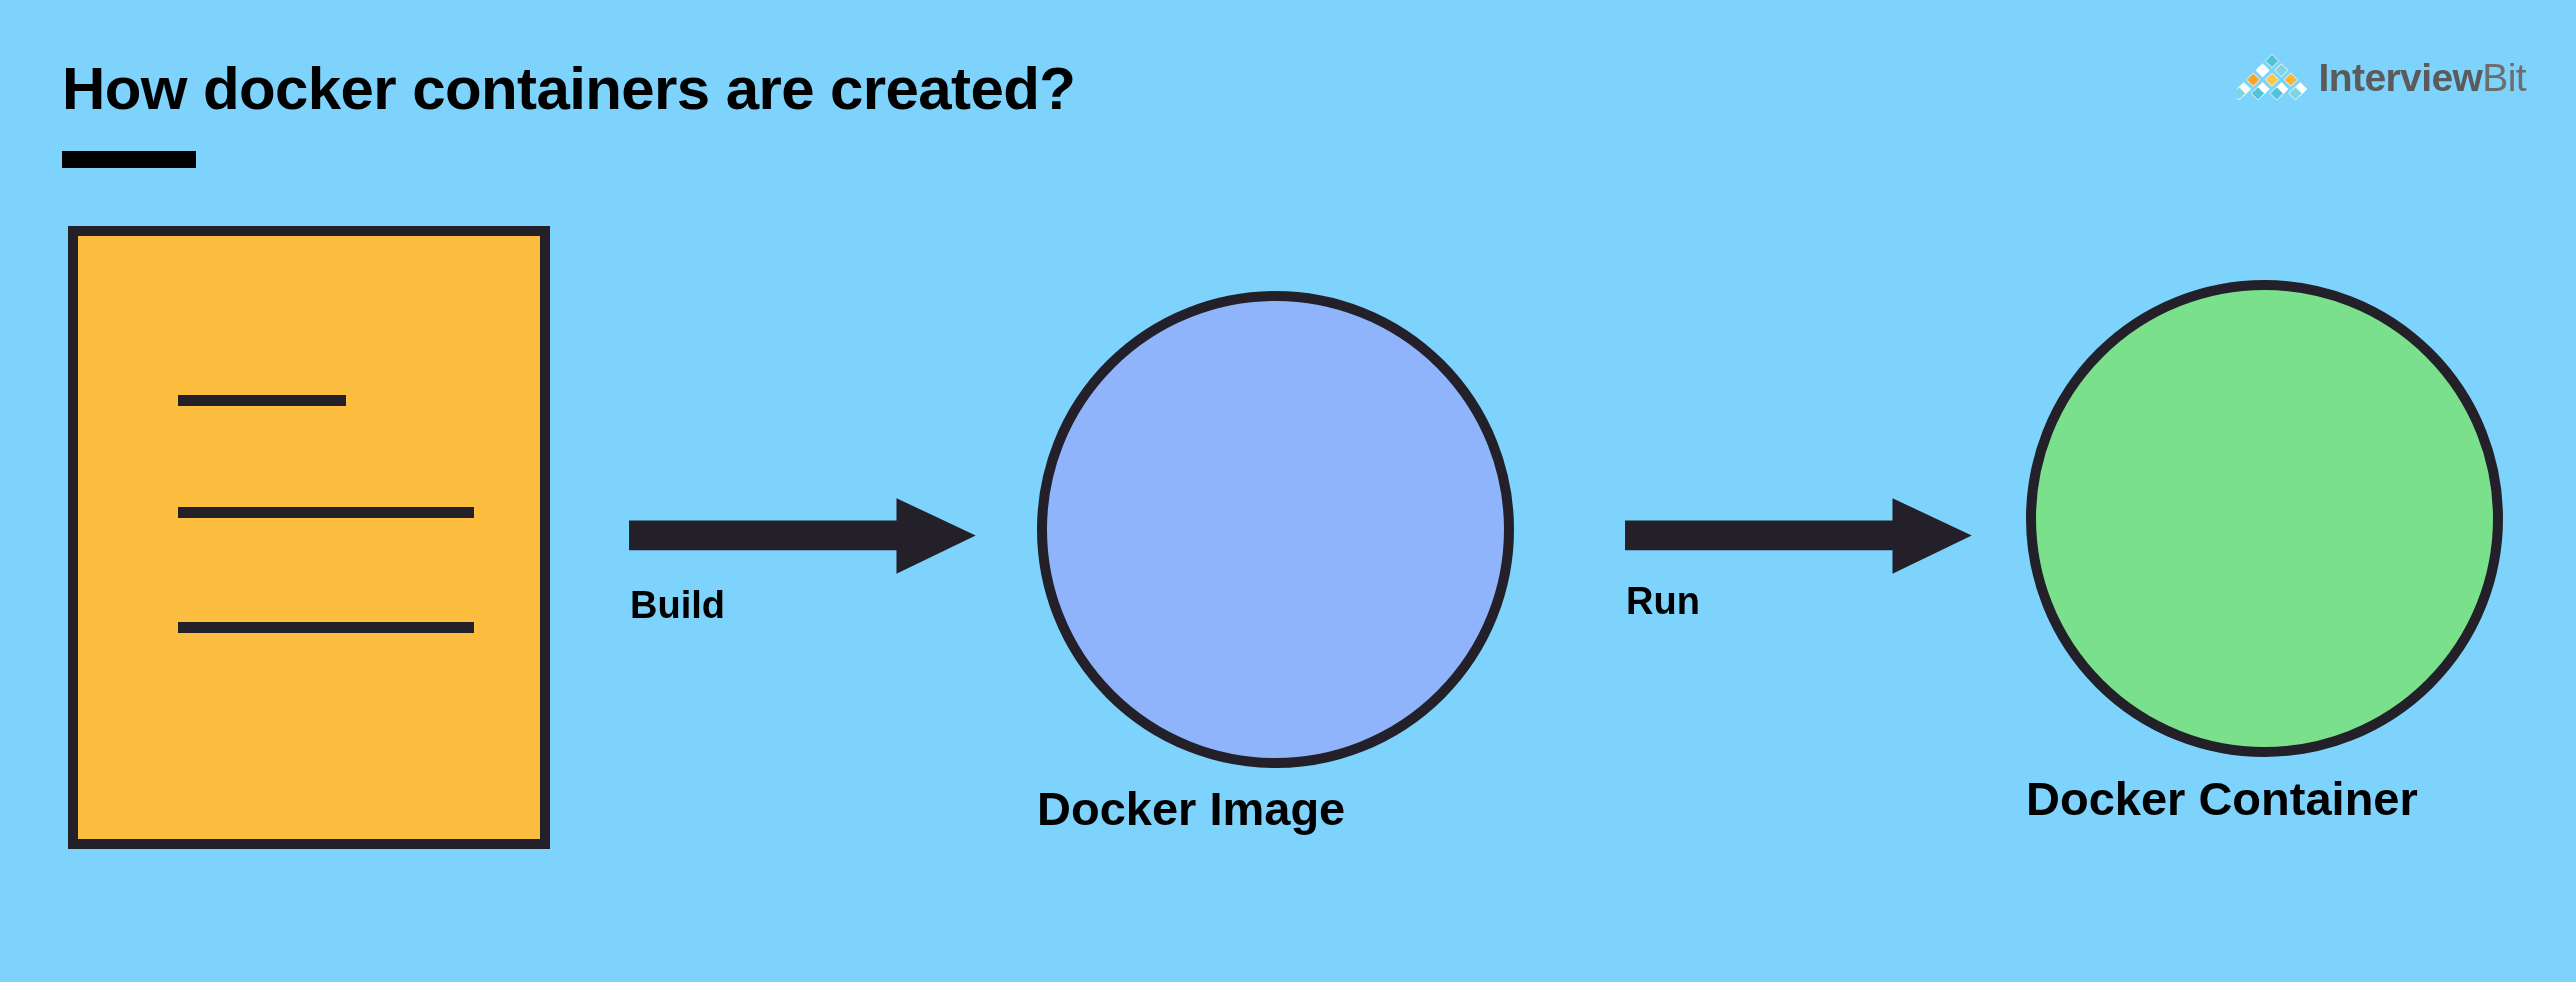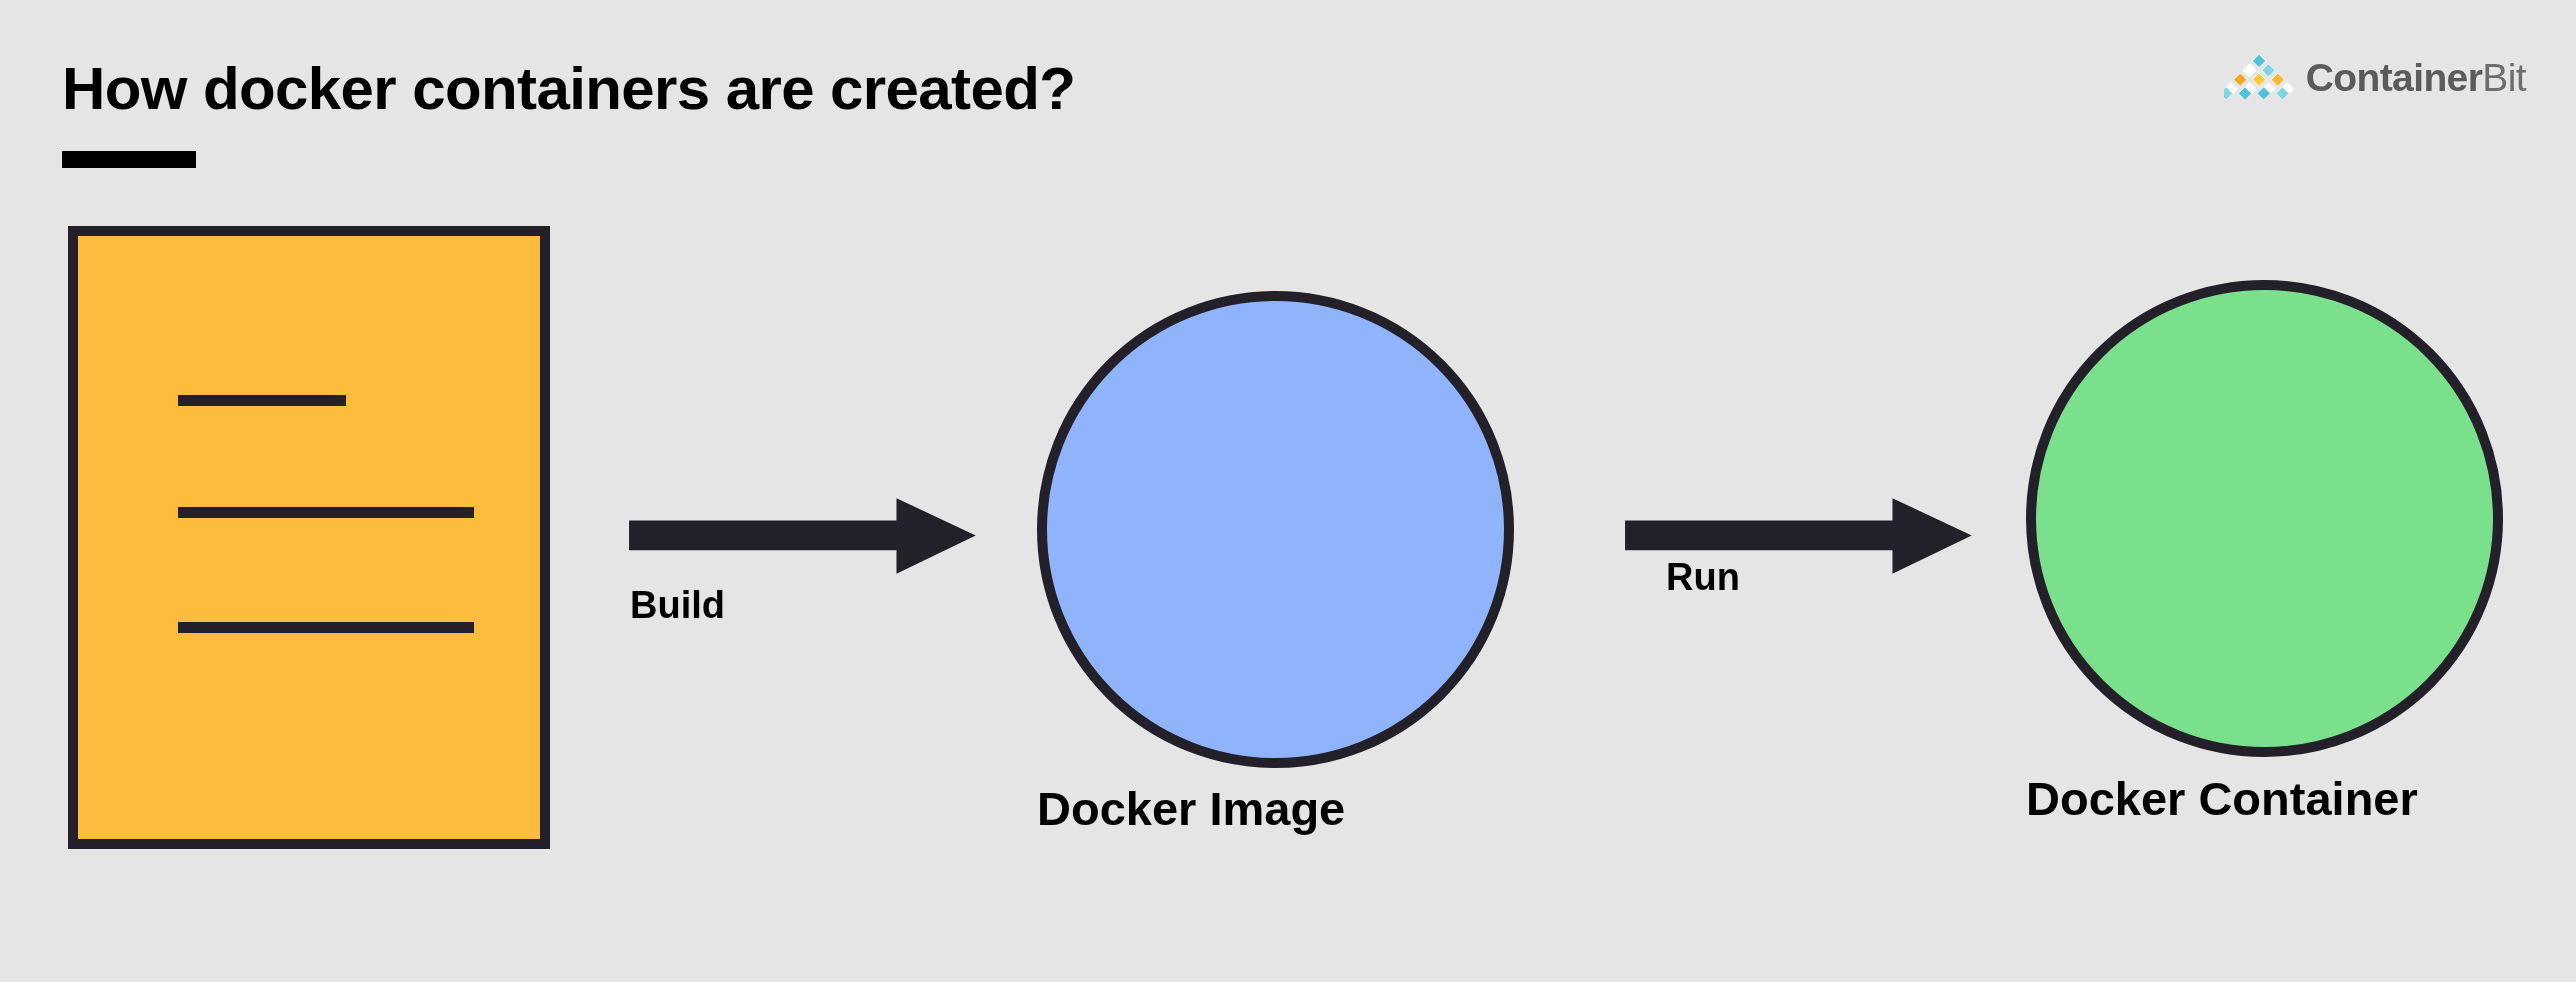--- a/index.html
+++ b/index.html
@@ -7,21 +7,21 @@
     padding: 0;
     background: #ffffff;
   }
   body {
     font-family: "Liberation Sans", sans-serif;
   }
   #canvas {
     position: relative;
     width: 2576px;
     height: 982px;
-    background: #e5e5e5;
+    background: #7dd3fc;
     overflow: hidden;
   }
 
   
   #page-title {
     position: absolute;
     left: 62px;
     top: 57px;
     font-size: 60px;
     font-weight: bold;
@@ -148,21 +148,21 @@
   #run-arrow   { left: 1624px; top: 497px; }
 
   .arrow-label {
     position: absolute;
     font-size: 38px;
     font-weight: bold;
     color: #000000;
     white-space: nowrap;
   }
   #build-label { left: 630px; top: 584px; }
-  #run-label   { left: 1626px; top: 556px; margin-left: 40px; }
+  #run-label   { left: 1626px; top: 580px; }
 </style>
 </head>
 <body>
 
 <div id="canvas">
 
   <div id="page-title">How docker containers are created?</div>
   <div id="title-underline"></div>
 
   <div id="logo">
@@ -182,21 +182,21 @@
         <rect x="33.5" y="50" width="15" height="15" transform="rotate(45 41 57.5)" fill="#FFFFFF"></rect>
         <rect x="63.5" y="50" width="15" height="15" transform="rotate(45 71 57.5)" fill="#FFFFFF"></rect>
         <rect x="93.5" y="50" width="15" height="15" transform="rotate(45 101 57.5)" fill="#FFFFFF"></rect>
 
         <rect x="-4" y="57" width="15" height="15" transform="rotate(45 3.5 64.5)" fill="#7FD6E0"></rect>
         <rect x="26" y="57" width="15" height="15" transform="rotate(45 33.5 64.5)" fill="#4FC3D9"></rect>
         <rect x="56" y="57" width="15" height="15" transform="rotate(45 63.5 64.5)" fill="#4FC3D9"></rect>
         <rect x="86" y="57" width="15" height="15" transform="rotate(45 93.5 64.5)" fill="#7FD6E0"></rect>
       </g>
     </svg>
-    <div id="logo-wordmark"><span>Container</span><span class="lw-light">Bit</span></div>
+    <div id="logo-wordmark"><span>Interview</span><span class="lw-light">Bit</span></div>
   </div>
 
   <div id="dockerfile-box">
     <div class="file-line" id="file-line-1"></div>
     <div class="file-line" id="file-line-2"></div>
     <div class="file-line" id="file-line-3"></div>
   </div>
 
   <svg id="build-arrow" class="arrow-svg" width="350" height="78" viewBox="0 0 562 126">
     <path d="M 0 38 L 432 38 L 432 2 L 560 62 L 432 124 L 432 86 L 0 86 Z" fill="#23202A"></path>

